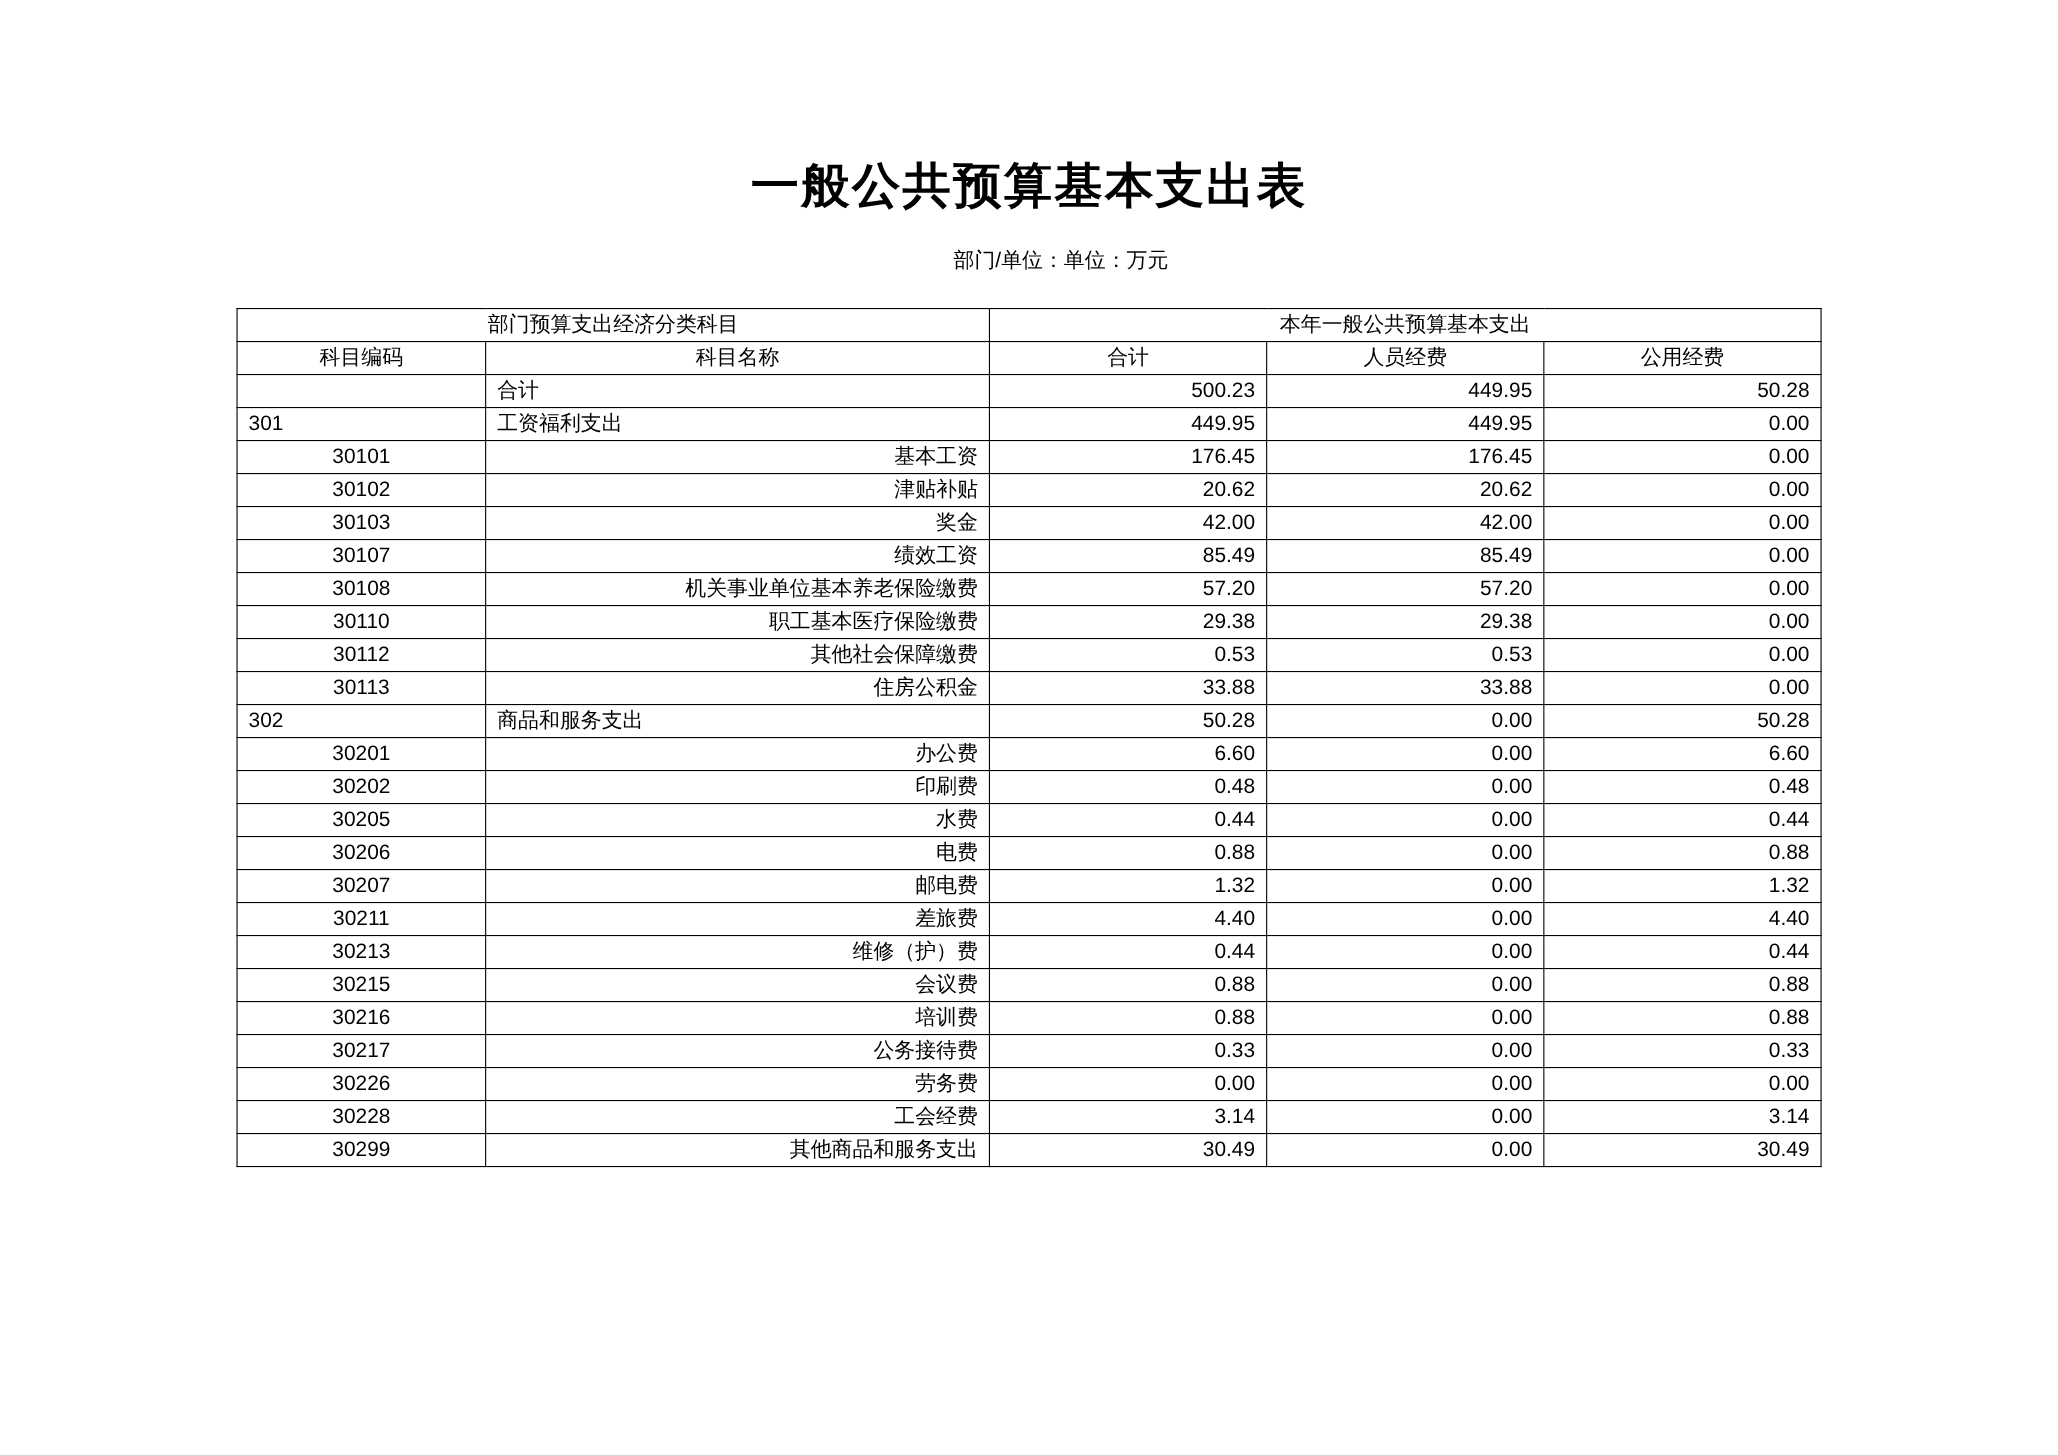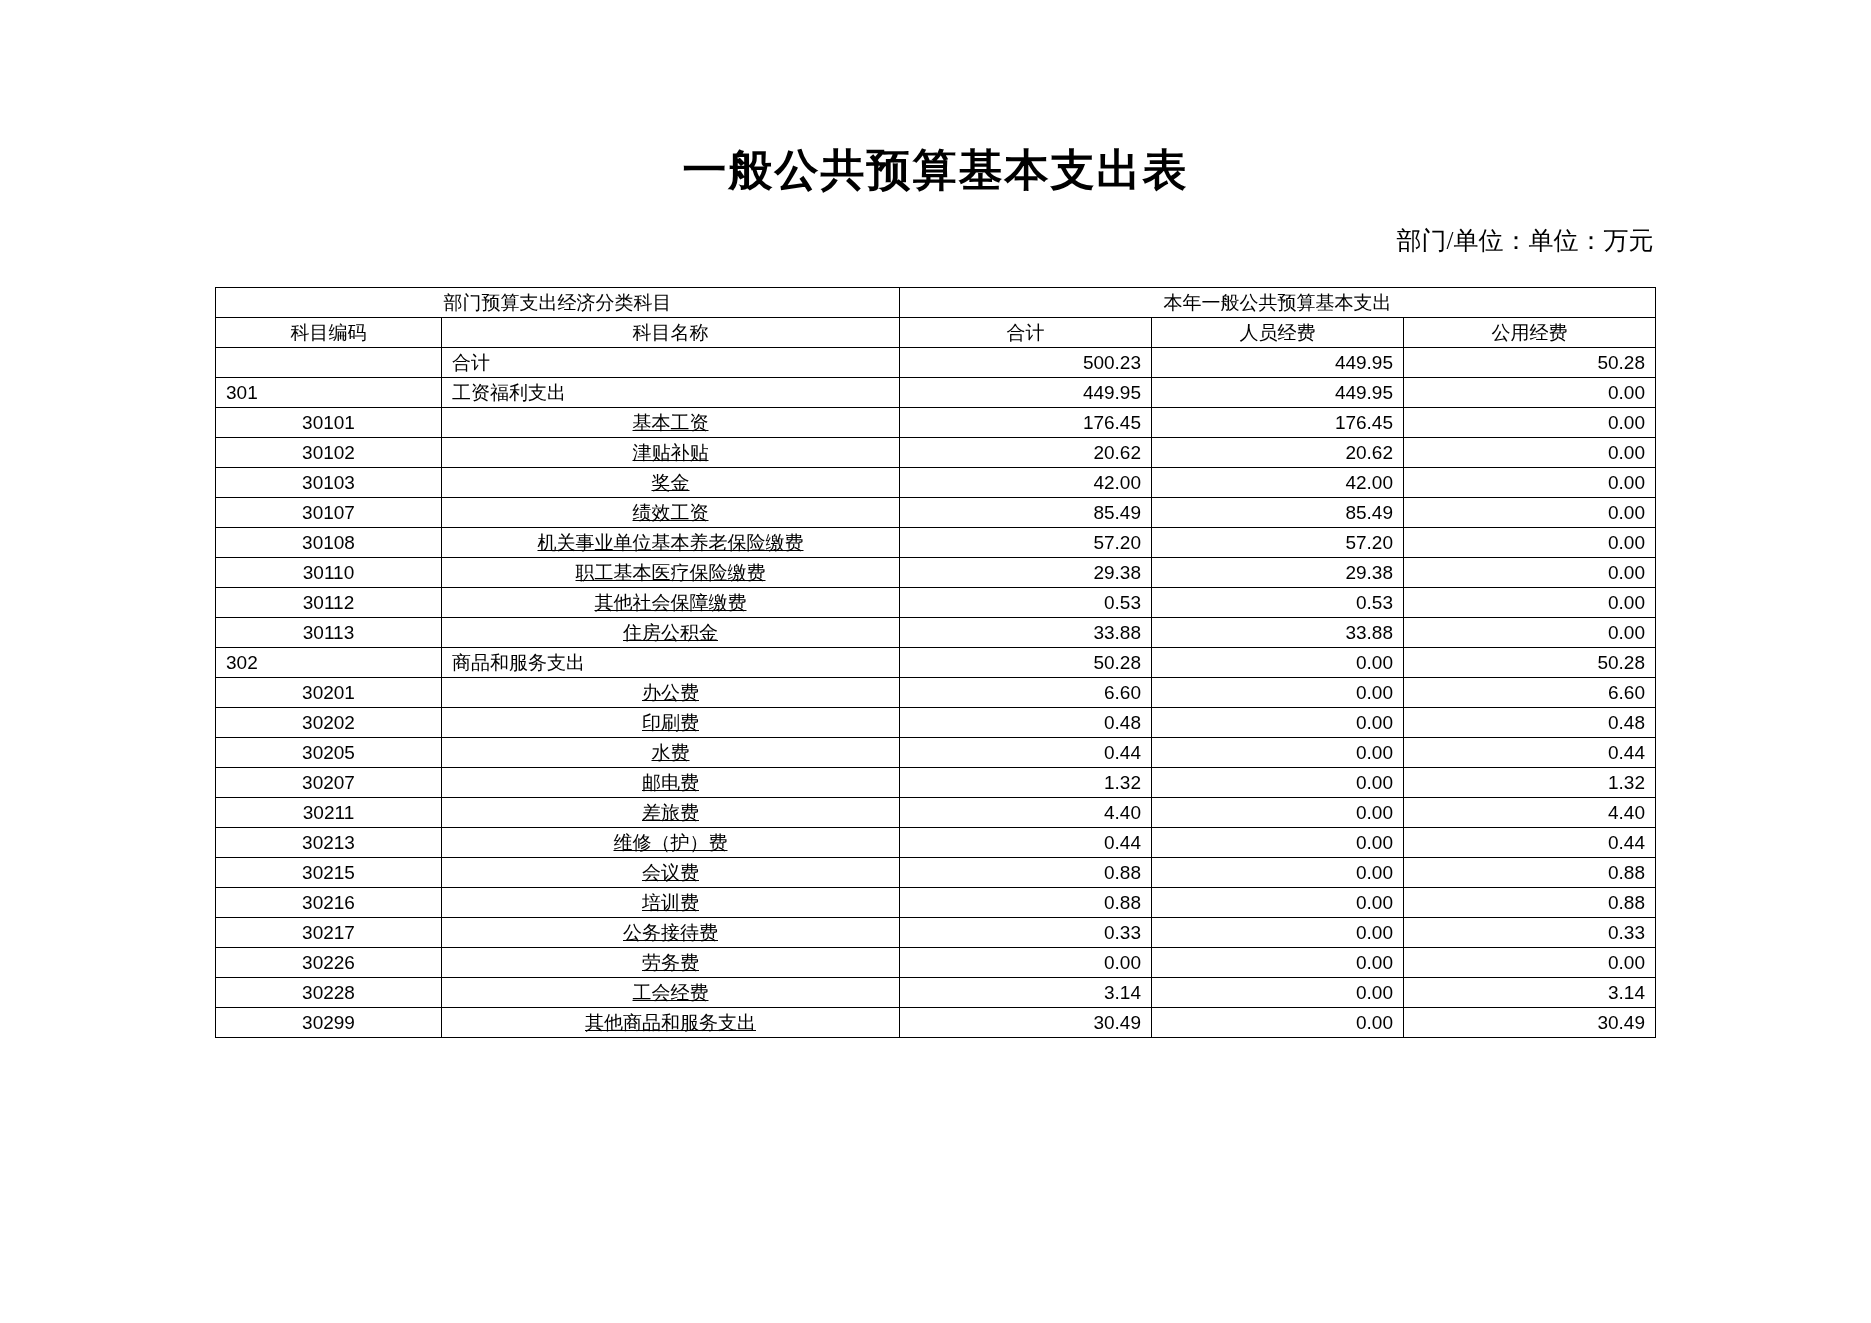--- a/index.html
+++ b/index.html
@@ -26,27 +26,27 @@
     font-family: "Liberation Sans", sans-serif;
     font-weight: bold;
     font-size: 44px;
     letter-spacing: 2px;
     margin: 0;
     padding-top: 148px;
     line-height: 1;
   }
   .meta-row {
     display: flex;
-    justify-content: flex-end;
+    justify-content: center;
     align-items: flex-end;
     margin: 0 auto;
     width: 1440px;
     padding-top: 32px;
-    font-size: 25px;
-    font-family: Liberation Serif, serif;
+    font-size: 19px;
+    font-family: Liberation Sans, sans-serif;
   }
   .meta-left {
     padding-left: 60px;
   }
   .meta-right {
     padding-right: 2px;
   }
   table.budget {
     border-collapse: collapse;
     margin: 30px auto 0 auto;
@@ -81,23 +81,22 @@
     font-size: 18px;
   }
   .code-bold {
     text-align: left;
     font-family: "Liberation Sans", sans-serif;
     font-size: 18px;
     font-weight: bold;
     padding-left: 4px;
   }
   .name {
-    text-align: center;
+    text-align: right;
     padding-left: 52px;
-    text-decoration: underline;
   }
   .name-l1 {
     text-align: left;
     padding-left: 42px;
     font-weight: bold;
   }
   .num-bold {
     text-align: right;
     font-family: "Liberation Sans", sans-serif;
     font-size: 18px;
@@ -235,20 +234,27 @@
           <td class="num">0.48</td>
         </tr>
         <tr>
           <td class="code">30205</td>
           <td class="name">水费</td>
           <td class="num">0.44</td>
           <td class="num">0.00</td>
           <td class="num">0.44</td>
         </tr>
         <tr>
+          <td class="code">30206</td>
+          <td class="name">电费</td>
+          <td class="num">0.88</td>
+          <td class="num">0.00</td>
+          <td class="num">0.88</td>
+        </tr>
+        <tr>
           <td class="code">30207</td>
           <td class="name">邮电费</td>
           <td class="num">1.32</td>
           <td class="num">0.00</td>
           <td class="num">1.32</td>
         </tr>
         <tr>
           <td class="code">30211</td>
           <td class="name">差旅费</td>
           <td class="num">4.40</td>

